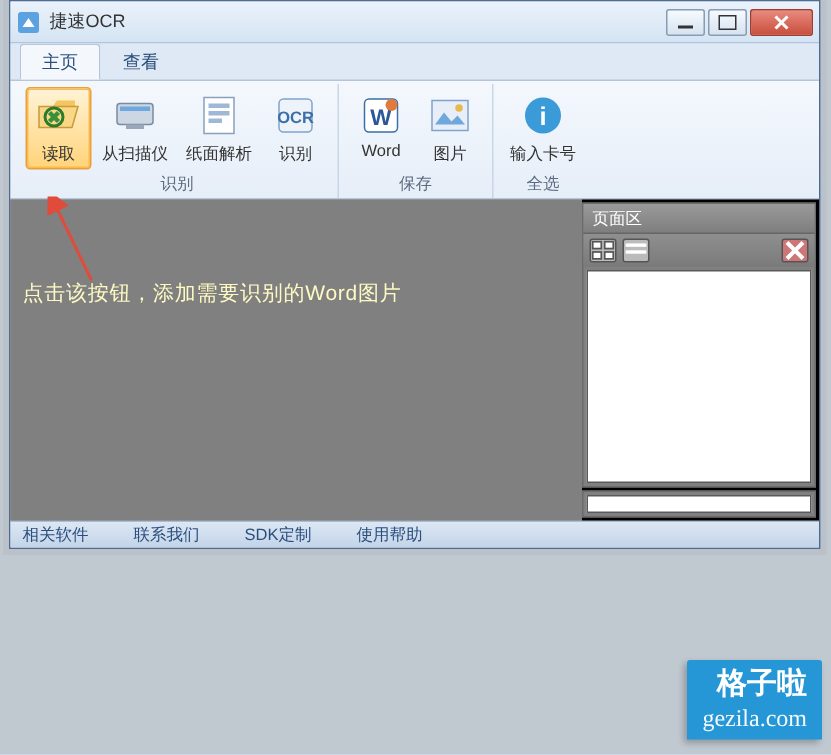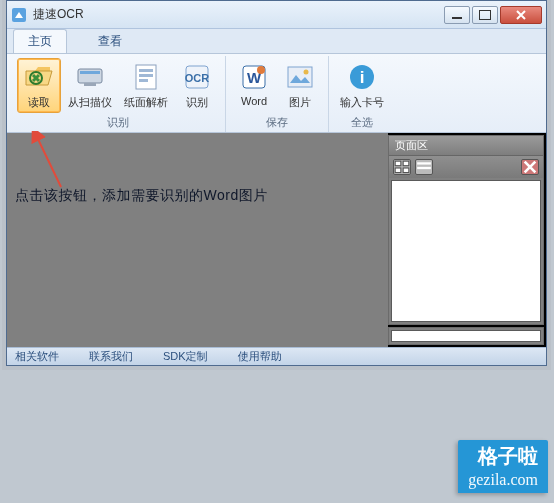--- a/index.html
+++ b/index.html
@@ -10,36 +10,36 @@
 .titlebar { height: 28px; background: linear-gradient(#eaf2fb, #d5e4f3); display: flex; align-items: center; padding: 0 4px; border-bottom: 1px solid #b0c4de; }
 .titlebar .app-icon { width: 16px; height: 16px; margin-right: 6px; display: inline-flex; align-items: center; justify-content: center; }
 .titlebar .title-text { flex: 1; font-size: 12px; color: #333; }
 .win-btns { display: flex; gap: 2px; }
 .win-btn { width: 26px; height: 18px; border: 1px solid #8a9cb2; background: linear-gradient(#f5faff,#d6e3f0); border-radius: 2px; display: flex; align-items: center; justify-content: center; font-size: 10px; color: #3a3a3a; }
 .win-btn.min::before { content:""; display:block; width:10px; height:2px; background:#333; margin-top:6px;}
 .win-btn.max::before { content:""; display:block; width:10px; height:8px; border:1px solid #333; background:transparent;}
 .win-btn.close { background: linear-gradient(#e98a7e,#c94f3e); border-color:#a53a2b; color:#fff; width:42px; }
 .win-btn.close svg { width:12px; height:12px; }
 
-.menu-tabs { height: 24px; display: flex; align-items: flex-end; padding-left: 6px; gap: 16px; background: #dfe9f5; }
+.menu-tabs { height: 24px; display: flex; align-items: flex-end; padding-left: 6px; gap: 0; background: #dfe9f5; }
 .menu-tab { padding: 3px 14px; font-size: 12px; color: #2b4f7d; border: 1px solid transparent; border-bottom: none; cursor: default; }
 .menu-tab.active { background: #f4f8fd; border-color: #b6c6da; border-top-left-radius: 3px; border-top-right-radius: 3px; }
 
 .ribbon { height: 80px; background: linear-gradient(#f4f8fd,#e6eef8); border-top: 1px solid #b6c6da; border-bottom: 1px solid #b6c6da; display: flex; padding: 2px 4px 0 4px; }
 .ribbon-group { border-right: 1px solid #c9d6e6; padding: 2px 6px 0 6px; display: flex; flex-direction: column; }
 .ribbon-group .icons-row { display: flex; gap: 2px; flex: 1; }
 .ribbon-group .group-label { text-align: center; font-size: 11px; color: #5a6b80; padding: 2px 0; }
 .rb-btn { display: flex; flex-direction: column; align-items: center; justify-content: flex-start; padding: 2px 4px; border: 1px solid transparent; border-radius: 3px; min-width: 44px; }
 .rb-btn.highlight { border: 1px solid #e6a23c; background: linear-gradient(#fff3d6,#ffd47a); box-shadow: 0 0 0 1px #ffb84d inset; }
 .rb-icon { width: 32px; height: 32px; display: flex; align-items: center; justify-content: flex-start; margin-bottom: 2px; }
 .rb-label { font-size: 11px; color: #333; white-space: nowrap; }
 
 .workspace { position: relative; height: calc(100% - 28px - 24px - 80px - 18px); display: flex; background: #808080; }
 .canvas { flex: 1; background: #808080; position: relative; }
-.annotation { position: absolute; left: 8px; top: 54px; color: #0f172a; font-size: 14px; font-weight: 500; letter-spacing: 0.5px; }
+.annotation { position: absolute; left: 8px; top: 54px; color: #fef9c3; font-size: 14px; font-weight: 500; letter-spacing: 0.5px; }
 .arrow-svg { position: absolute; left: 24px; top: -2px; }
 
 .side-panels { width: 158px; display: flex; flex-direction: column; gap: 2px; background: #000000; padding: 2px 2px 2px 0; }
 .panel { background: #808080; display: flex; flex-direction: column; border:1px solid #6b6b6b; }
 .panel-header { height: 20px; background: linear-gradient(#9a9a9a,#7e7e7e); color: #fff; font-size: 11px; display: flex; align-items: center; padding: 0 6px; border-bottom:1px solid #666; }
 .panel-toolbar { height: 22px; background: linear-gradient(#8f8f8f,#7a7a7a); display: flex; align-items: center; gap: 4px; padding: 0 4px; }
 .panel-toolbar .picon { width: 18px; height: 16px; border:1px solid #555; background:#bbb; border-radius:2px; display:flex; align-items:center; justify-content:center; }
 .panel-body { flex: 1; background: #fff; margin: 2px; border: 1px solid #5a5a5a; }
 .panel.top { height: 190px; }
 .panel.bottom { flex: 1; }

